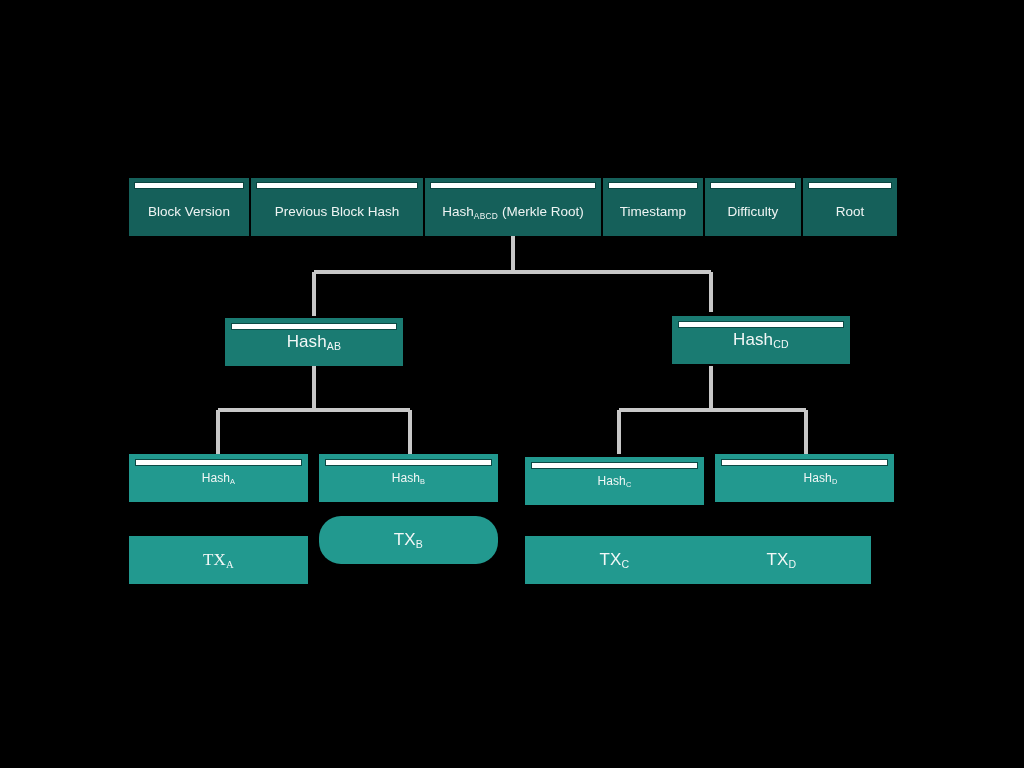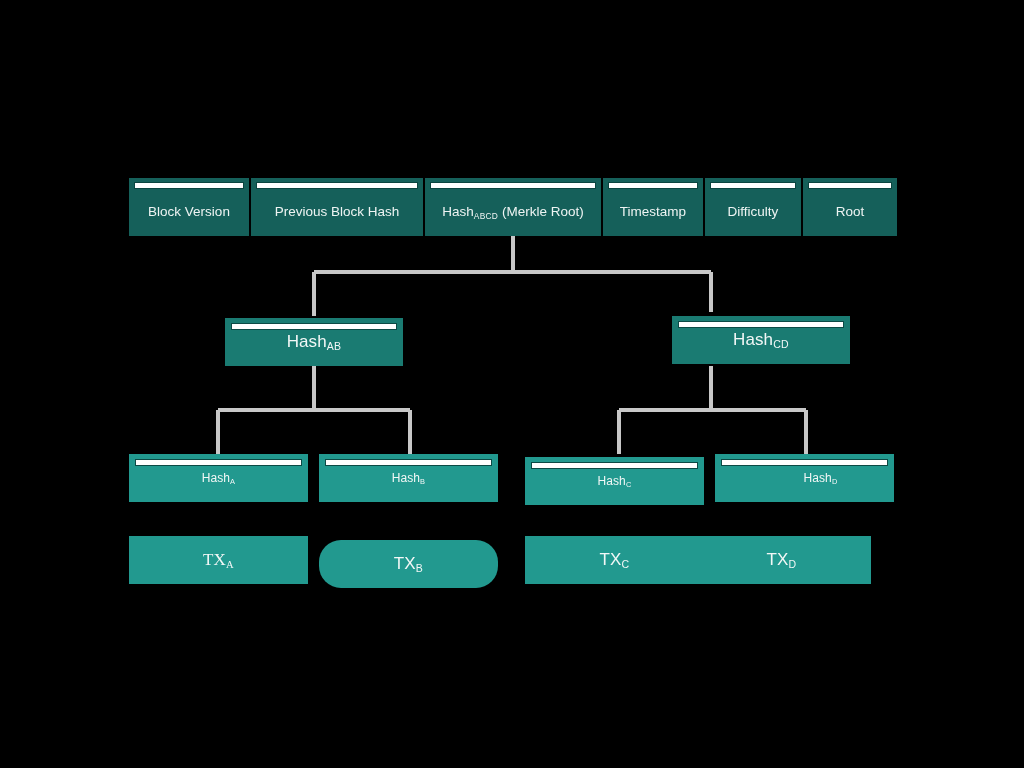--- a/index.html
+++ b/index.html
@@ -232,21 +232,21 @@
       <span>Hash</span><sub>D</sub>
     </span>
   </div>
 
   <div class="node tx lvl-tx" style="left:129px; top:536px;font-family:Liberation Serif, serif;">
     <span class="label">
       <span>TX</span><sub>A</sub>
     </span>
   </div>
 
-  <div class="node tx lvl-tx" style="left:319px; top:540px;border-radius:22px;">
+  <div class="node tx lvl-tx" style="left:319px; top:516px;border-radius:22px;">
     <span class="label">
       <span>TX</span><sub>B</sub>
     </span>
   </div>
 
   <div class="node tx lvl-tx" style="left:525px; top:536px;">
     <span class="label">
       <span>TX</span><sub>C</sub>
     </span>
   </div>

